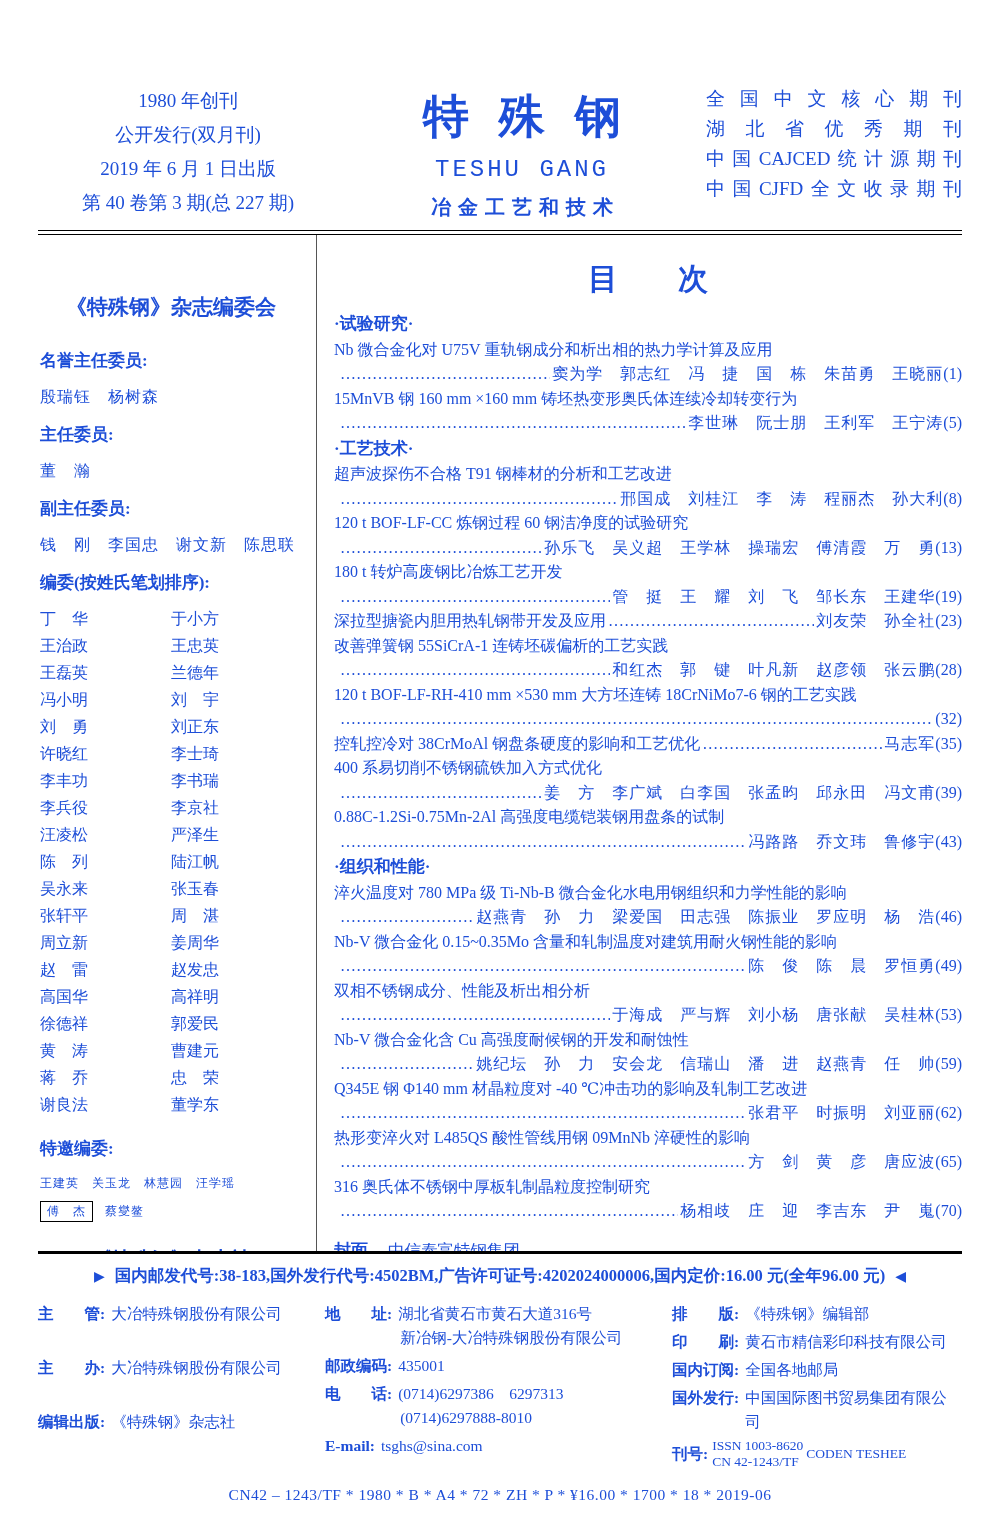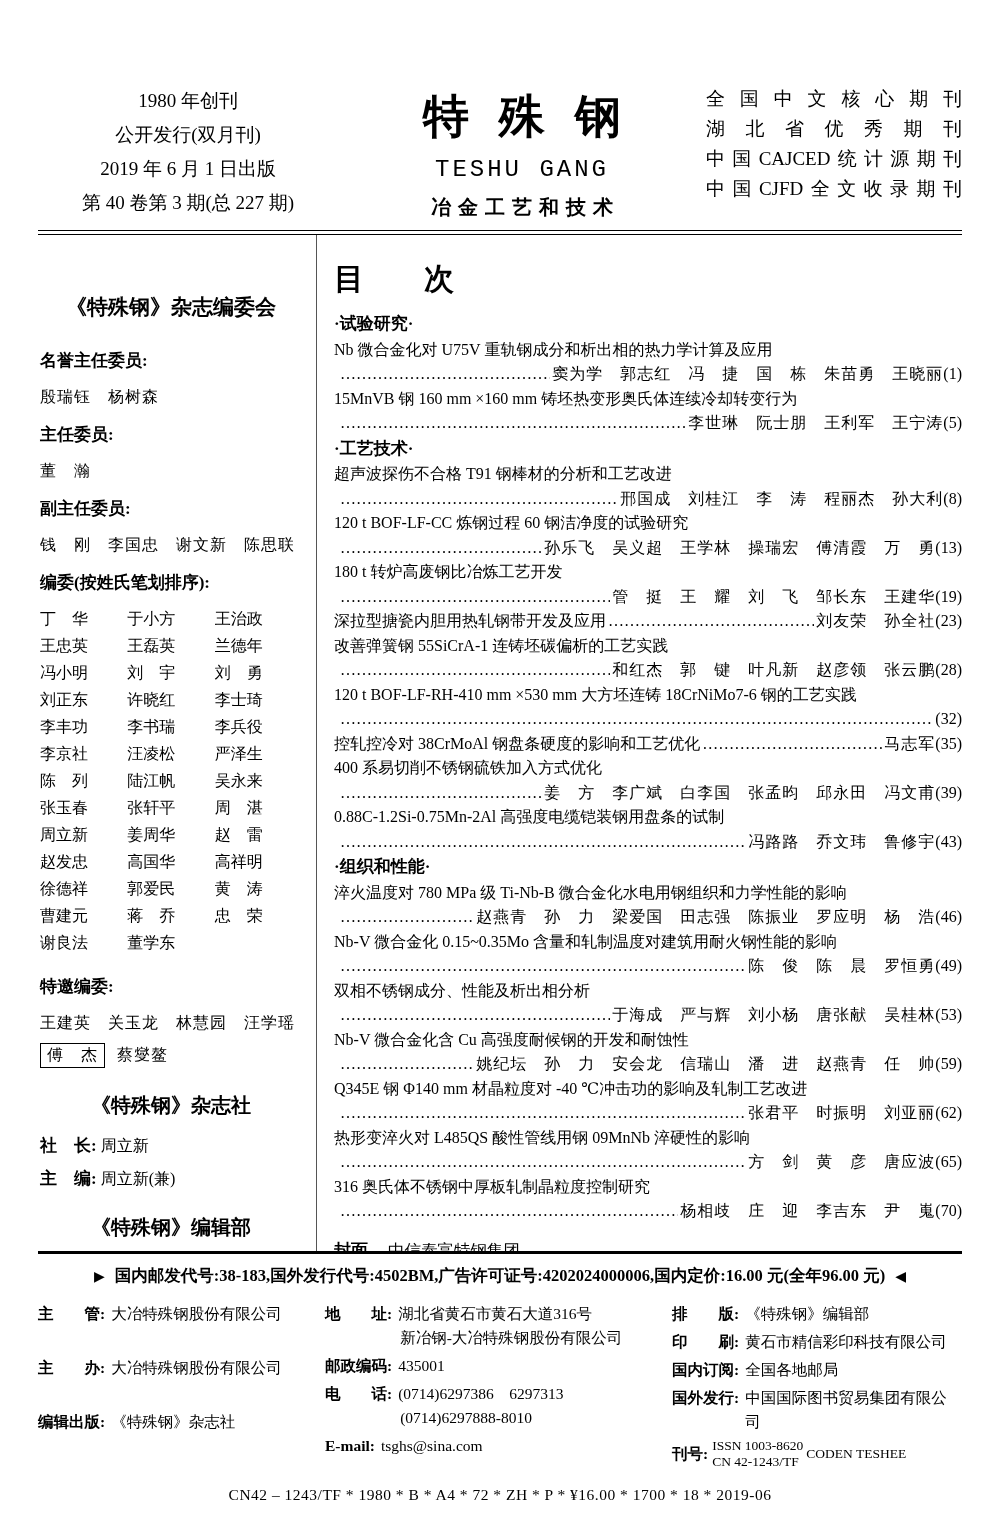--- a/index.html
+++ b/index.html
@@ -1,17 +1,17 @@
 <!DOCTYPE html>
 <html><head>
 <meta charset="utf-8">
 <style>
   html,body{margin:0;padding:0;background:#fff;}
   .page{
-    width:1000px;height:1535px;background:#ffffff;color:#000000;
+    width:1000px;height:1535px;background:#ffffff;color:#1d4ed8;
     font-family:"Liberation Serif","DejaVu Serif",serif;
     box-sizing:border-box;padding:0 38px;overflow:hidden;position:relative;
   }
   
   .header{display:flex;align-items:flex-start;padding-top:84px;}
   .h-left{width:300px;text-align:center;font-size:19px;line-height:34px;white-space:nowrap;}
   .h-center{flex:1;text-align:center;padding-top:2px;font-family:Liberation Mono, monospace;}
   .title-cn{font-size:46px;font-weight:bold;letter-spacing:30px;margin-right:-30px;white-space:nowrap;}
   .title-py{font-size:24px;letter-spacing:3px;margin-top:8px;}
   .subtitle{font-size:20px;font-weight:bold;letter-spacing:7px;margin-right:-7px;margin-top:11px;}
@@ -19,29 +19,29 @@
   .h-right div{text-align:justify;text-align-last:justify;}
   .double-rule{border-top:1.5px solid #000;border-bottom:1.5px solid #000;height:3px;margin-top:9px;}
   
   .main{display:flex;height:1016px;overflow:hidden;}
   .sidebar{width:279px;border-right:1px solid #555;box-sizing:border-box;padding:0 14px 0 2px;overflow:hidden;}
   .content{flex:1;padding-left:17px;overflow:hidden;}
   
   .board-title{text-align:center;font-weight:bold;font-size:21px;margin-top:58px;margin-bottom:28px;}
   .s-label{font-weight:bold;font-size:17px;margin:15px 0 15px;}
   .s-names{font-size:16px;margin-bottom:4px;letter-spacing:1px;}
-  .committee{display:grid;grid-template-columns:repeat(3,1fr);row-gap:6px;font-size:16px;margin-bottom:8px;}
+  .committee{display:grid;grid-template-columns:repeat(2,1fr);row-gap:6px;font-size:16px;margin-bottom:8px;}
   .committee span{white-space:nowrap;}
-  .special-row{font-size:16px;margin-bottom:9px;letter-spacing:1px;}
+  .special-row{font-size:12px;margin-bottom:9px;letter-spacing:1px;}
   .boxed{border:1.5px solid #000;display:inline-block;padding:1px 6px;margin-right:12px;}
   .center-title{text-align:center;font-weight:bold;font-size:20px;margin:24px 0 15px;}
   .kv{font-size:16px;margin-bottom:10px;}
   .kv b{font-size:17px;}
   
-  .toc-title{text-align:left;font-size:30px;font-weight:bold;margin:24px 0 12px;}
+  .toc-title{text-align:center;font-size:30px;font-weight:bold;margin:24px 0 12px;}
   .toc{font-size:16px;line-height:24.5px;}
   .sec{font-weight:bold;font-size:17px;margin:1px 0;}
   .t-line{white-space:nowrap;overflow:hidden;}
   .a-line{display:flex;align-items:flex-end;padding-left:4px;}
   .one{display:flex;align-items:flex-end;}
   .dots{flex:1;overflow:hidden;white-space:nowrap;margin:0 2px;}
   .dots::before{content:"……………………………………………………………………………………………………………………………………………………";}
   .authors{white-space:nowrap;letter-spacing:1px;}
   .pg{white-space:nowrap;}
   .cover{margin-top:15px;font-size:16.5px;}

